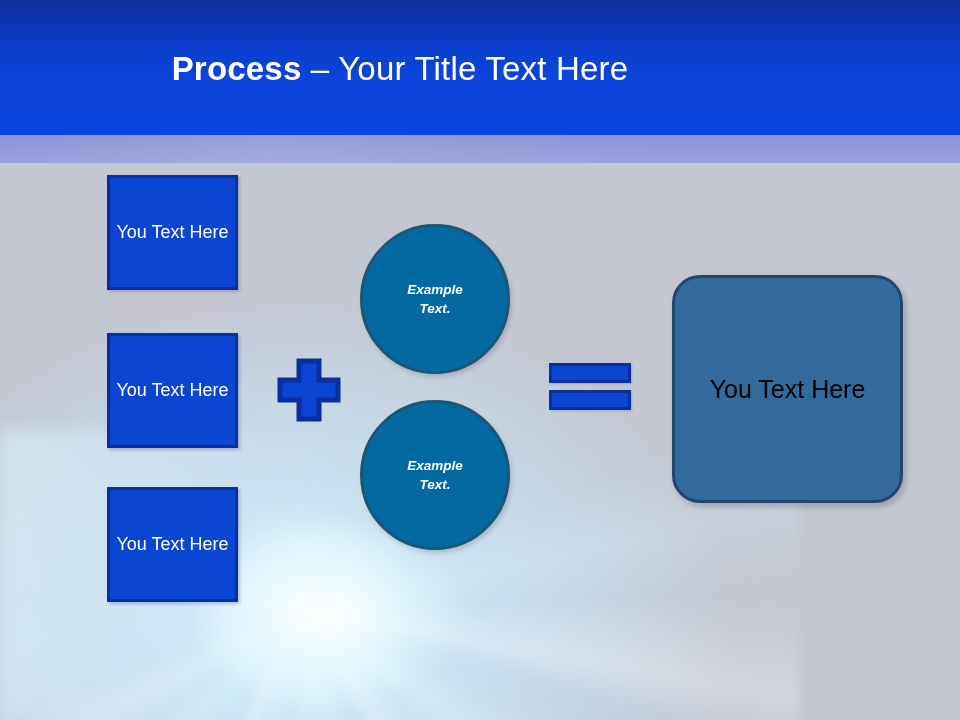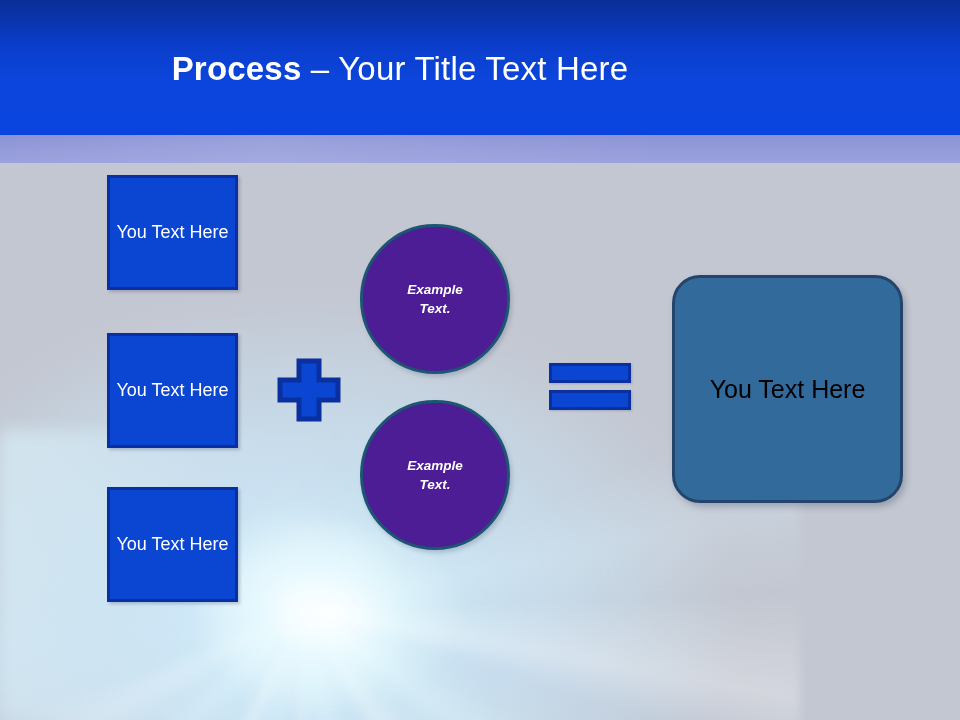--- a/index.html
+++ b/index.html
@@ -130,21 +130,21 @@
   .plus-sign{
     position:absolute;left:277px;top:358px;width:64px;height:64px;
   }
   .plus-sign svg{display:block;}
 
   
   .circle{
     position:absolute;
     width:150px;height:150px;
     border-radius:50%;
-    background:#4c1d95;
+    background:#0369a1;
     border:3px solid #1c5673;
     box-sizing:border-box;
     display:flex;flex-direction:column;align-items:center;justify-content:center;
     color:#ffffff;
     font-size:13.5px;
     line-height:19px;
     font-weight:bold;
     font-style:italic;
     text-align:center;
     box-shadow:2px 3px 4px rgba(70,80,115,.25);

